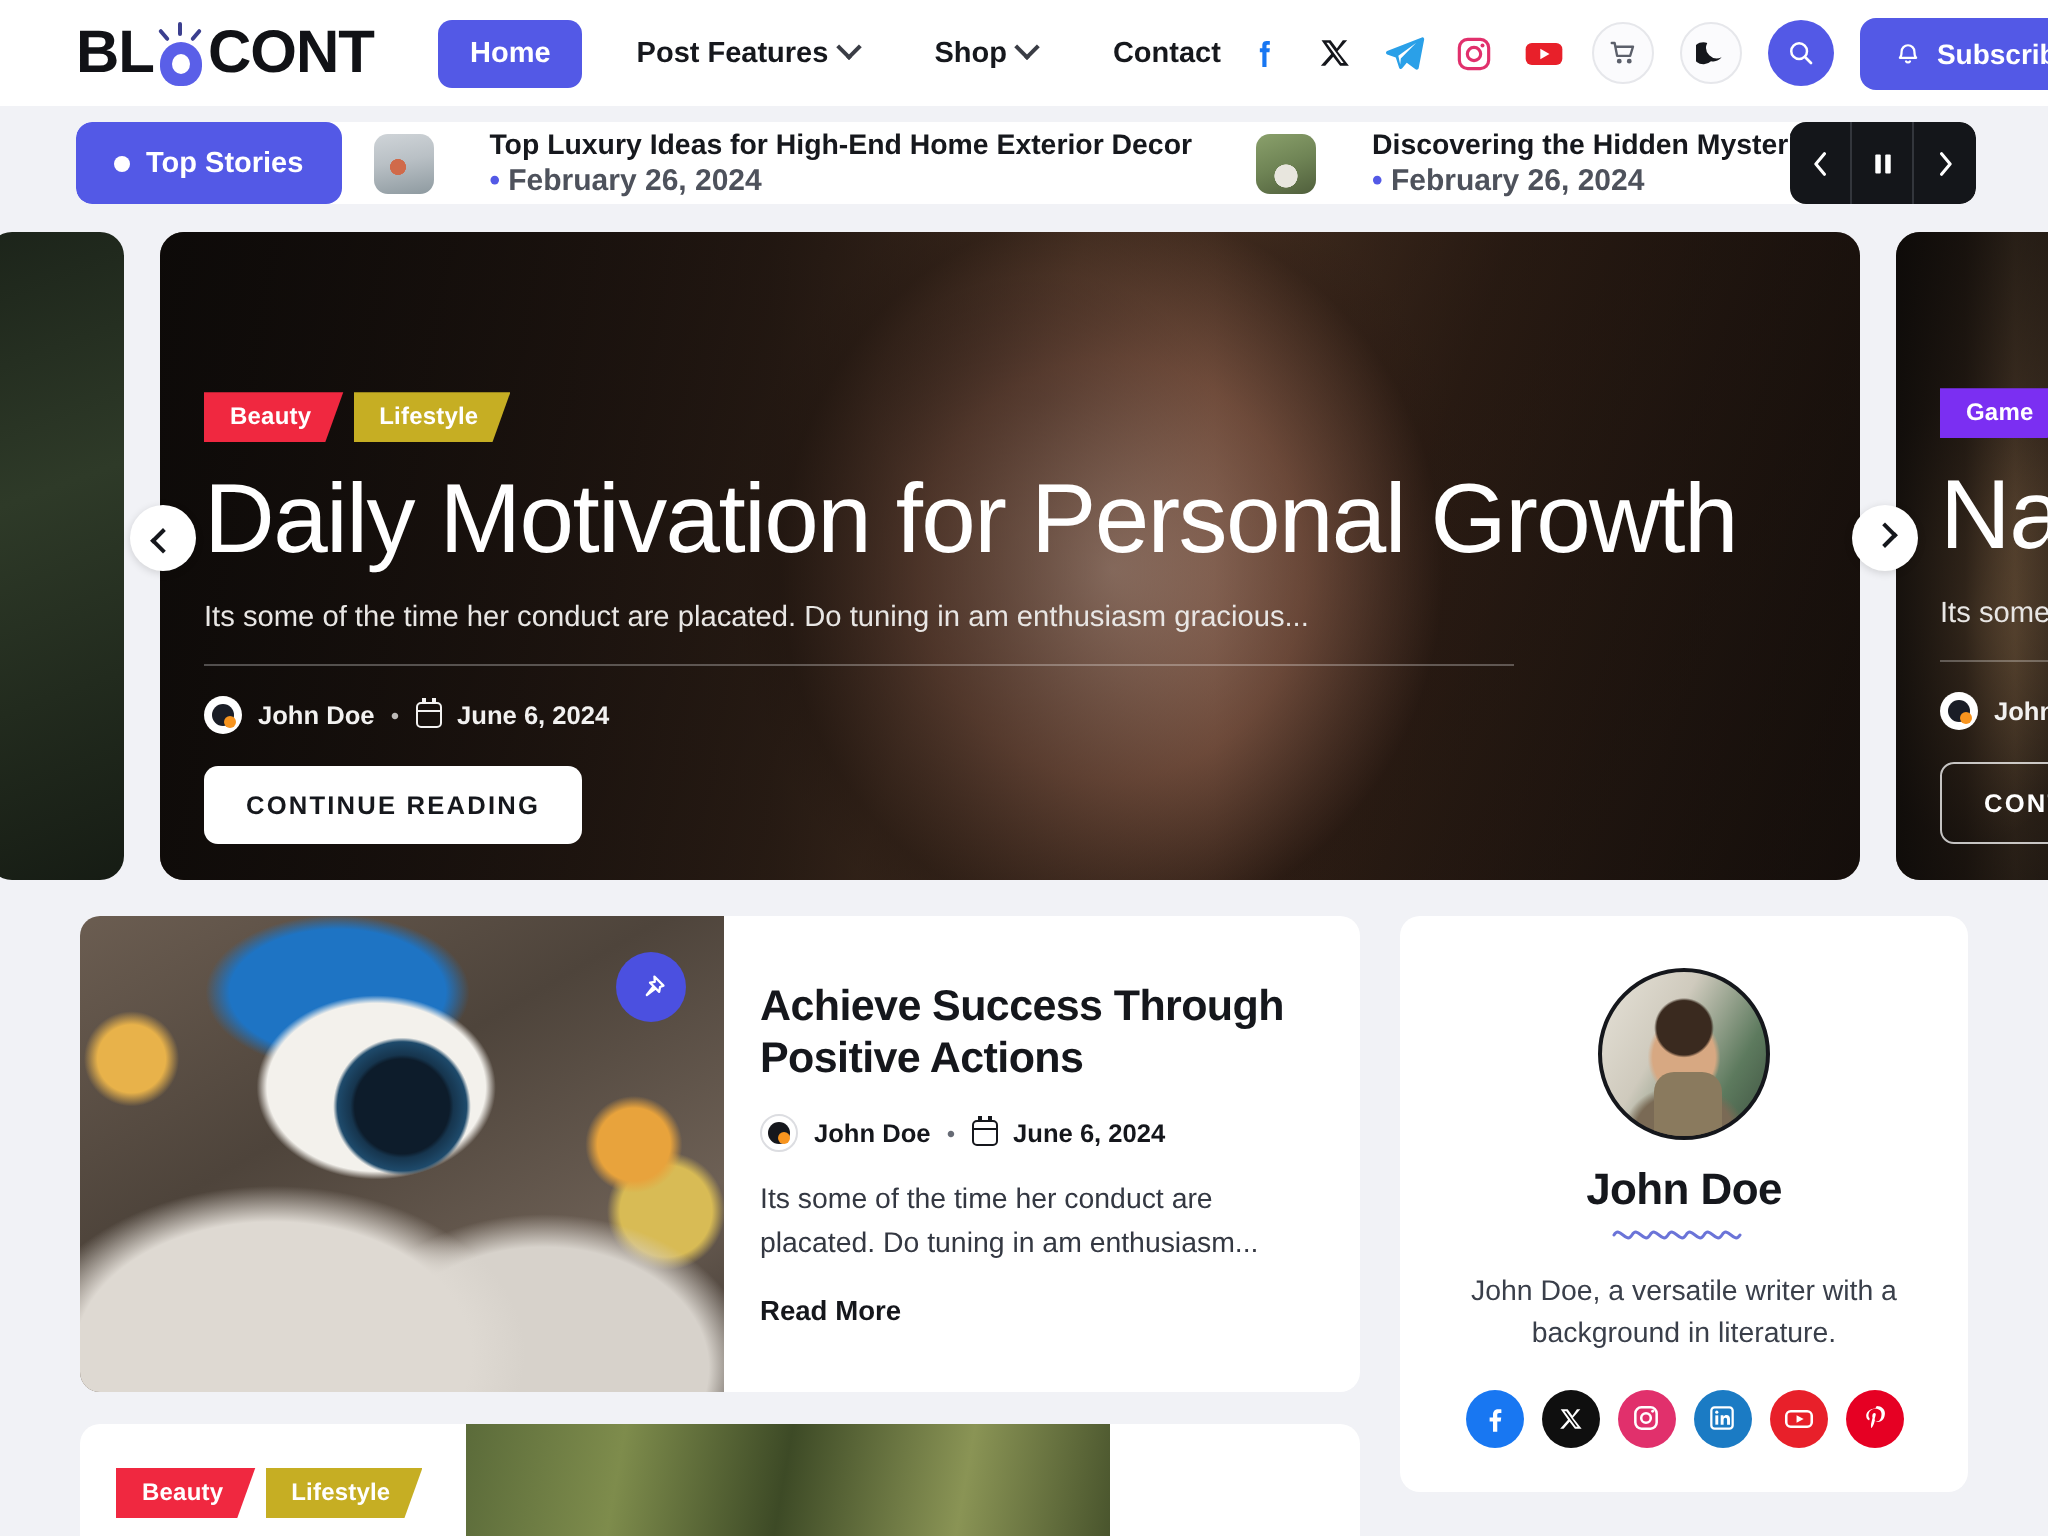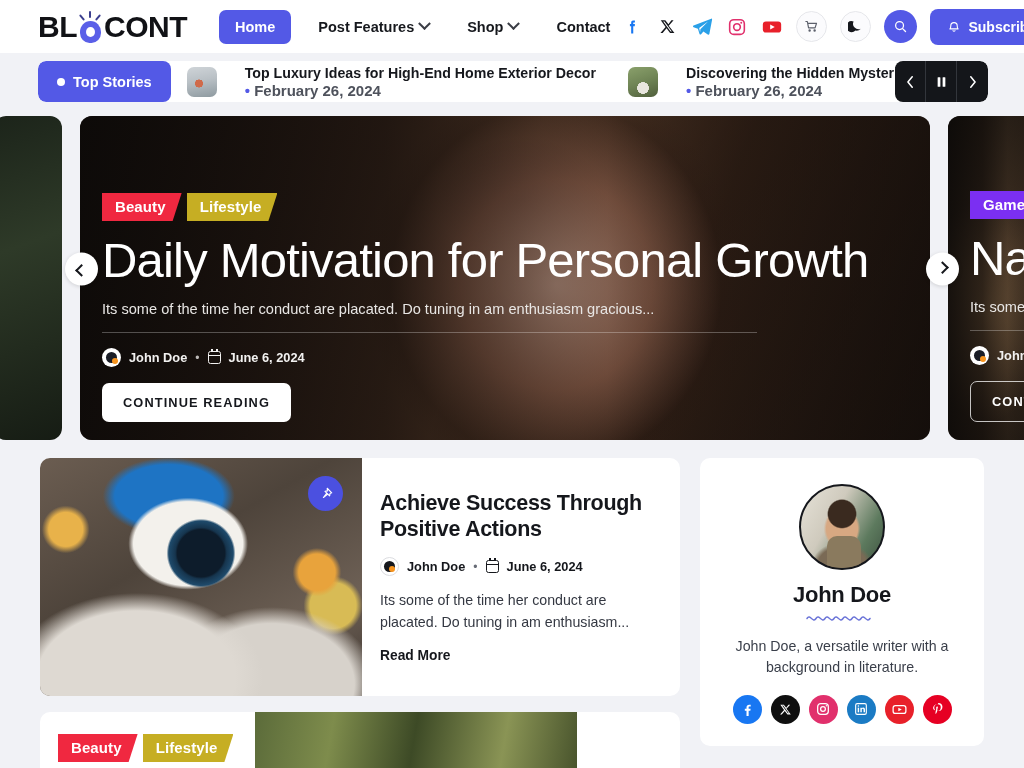--- a/index.html
+++ b/index.html
@@ -222,21 +222,21 @@
   .slide-shade {
     position: absolute; inset: 0;
     background: linear-gradient(90deg, rgba(10,8,7,0.88) 0%, rgba(14,10,8,0.72) 36%, rgba(16,12,10,0.34) 62%, rgba(14,10,8,0.55) 100%);
   }
   .slide-content {
     position: absolute;
     left: 22px; right: 30px; bottom: 18px;
   }
   .tags { display: flex; gap: 5px; margin-bottom: 14px; }
   .tag {
-    font-size: 15px; font-weight: 700; color: #fff;
+    font-size: 12px; font-weight: 700; color: #fff;
     padding: 5px 16px 6px 13px;
     clip-path: polygon(0 0, 100% 0, calc(100% - 9px) 100%, 0 100%);
     cursor: pointer;
     letter-spacing: 0.1px;
   }
   .tag.red { background: #f02840; }
   .tag.gold { background: #c6ae23; }
   .tag.purple { background: #7b2ff2; }
   .tag.indigo { background: #4b50e0; }
   .tag.cyan { background: #1ba3ee; }

